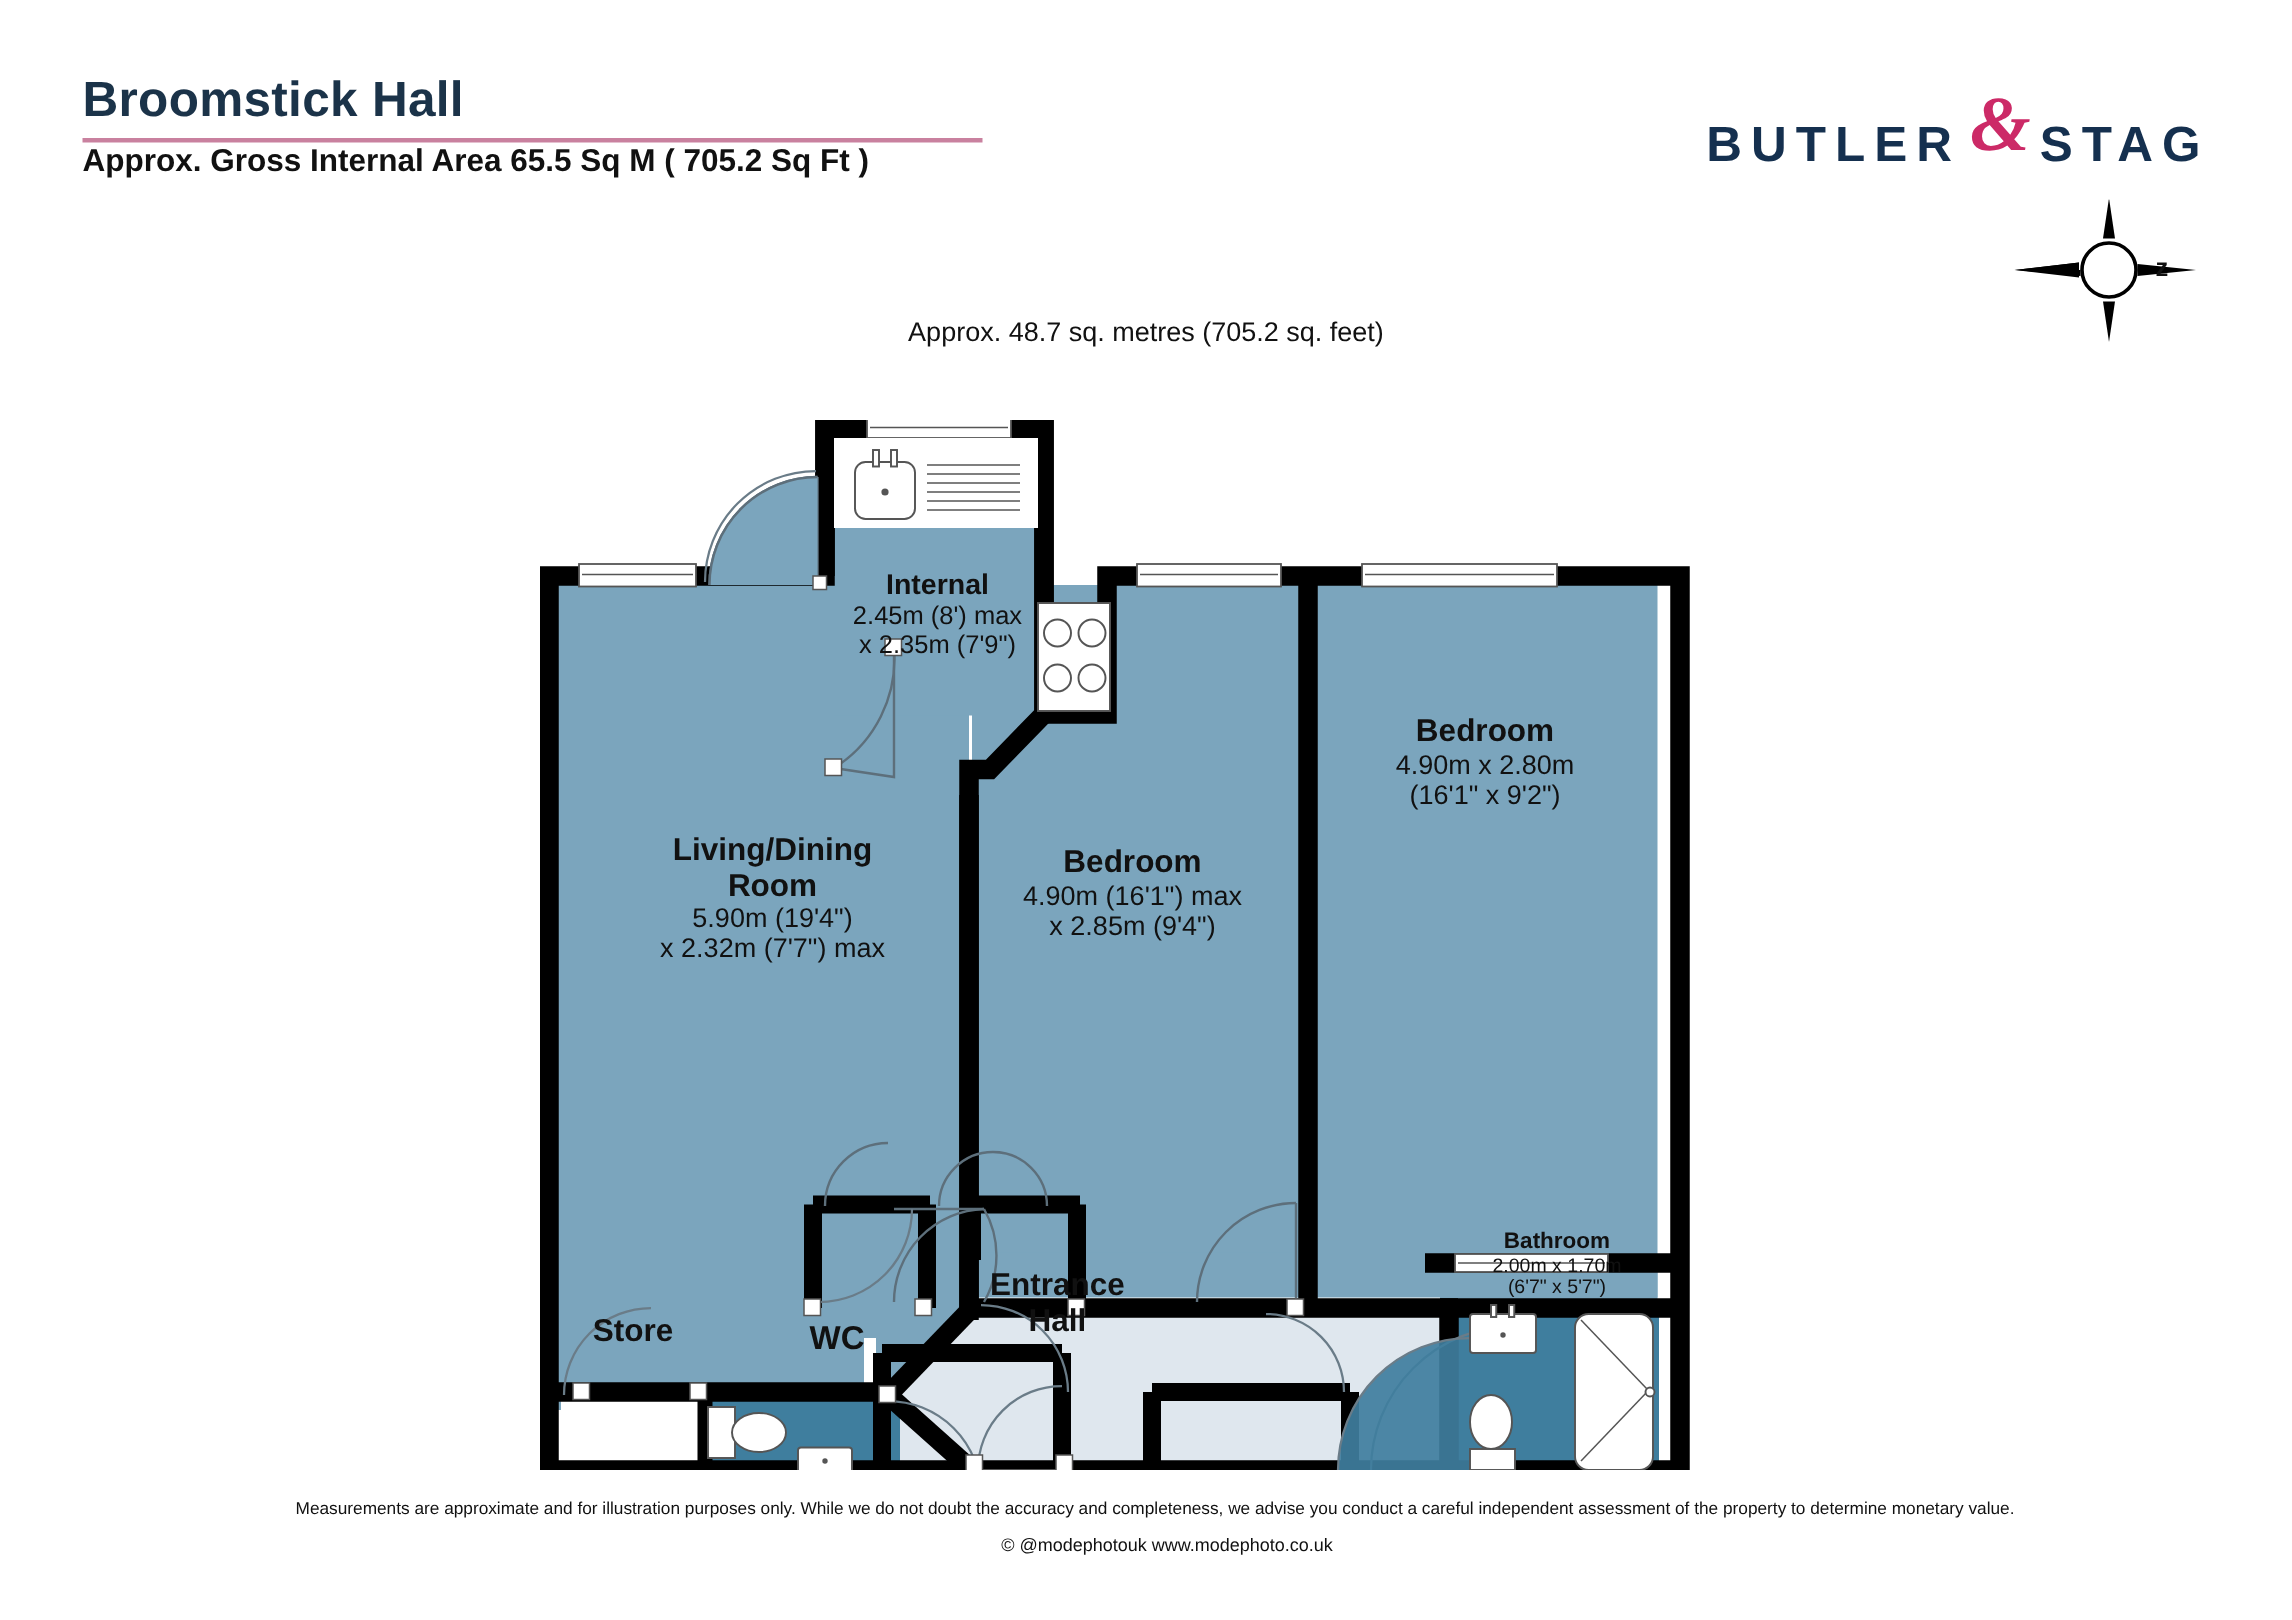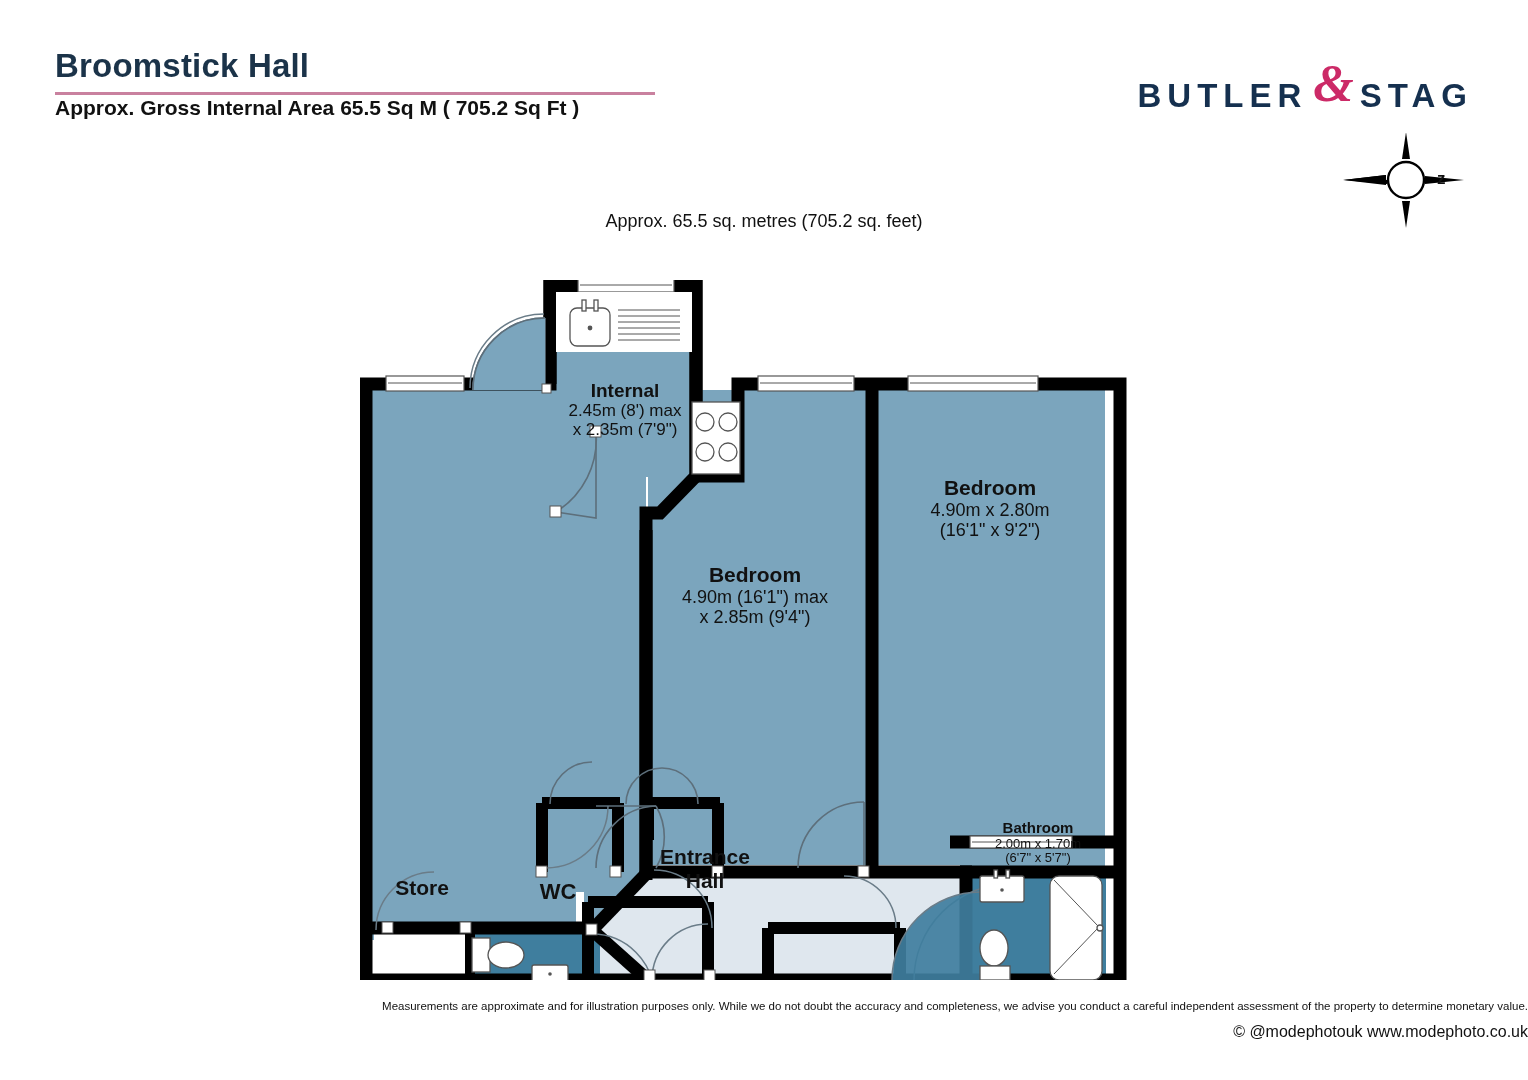--- a/index.html
+++ b/index.html
@@ -66,24 +66,24 @@
   
   .roomlabel{
     position:absolute; text-align:center; color:#111;
     line-height:1.12; pointer-events:none;
   }
   .roomlabel .nm{font-weight:700;}
   .roomlabel .dim{font-weight:400;}
 
   
   #footer{
-    position:absolute; left:0; right:0; top:1000px; text-align:right;margin-left:12px;
+    position:absolute; left:0; right:0; top:1000px; text-align:center;margin-left:12px;
   }
   #footer-note{font-size:11.5px;color:#111;}
-  #footer-credit{font-size:16px;color:#111;margin-top:11px;padding-left:16px;}
+  #footer-credit{font-size:12px;color:#111;margin-top:11px;padding-left:16px;}
 </style>
 </head>
 <body>
 
 <div class="page">
 
   <div id="header-title">Broomstick Hall</div>
   <div id="title-rule"></div>
   <div id="header-subtitle">Approx. Gross Internal Area 65.5 Sq M ( 705.2 Sq Ft )</div>
 
@@ -109,21 +109,21 @@
         <path d="M65,26 L65,-1 L69,26 Z"></path>
         <path d="M65,68 L65,95 L61,68 Z"></path>
         <path d="M65,68 L65,95 L69,68 Z"></path>
       </g>
       <circle cx="65" cy="47" r="18" fill="#ffffff" stroke="#000" stroke-width="2.4"></circle>
     </svg>
     <span class="lab">z</span>
   </div>
 
   <div id="floor-heading">
-    <div id="floor-area">Approx. 65.5 sq. metres (705.2 sq. feet)</div>
+    <div id="floor-area">Approx. 48.7 sq. metres (705.2 sq. feet)</div>
   </div>
 
   <div id="plan">
     <svg width="780" height="700" viewBox="0 0 780 700">
 
       <g>
 
         <path d="M12,110 L12,660 L224,660 L224,648 L100,648 L100,584
                  L224,584 L224,660 L278,660 L278,600 L286,592
                  L286,250 L196,250 L196,110 Z" fill="#7ba5bd"></path>
@@ -312,20 +312,26 @@
       </g>
 
     </svg>
 
     <div class="roomlabel" style="left:185px;top:100px;width:160px;font-size:19px;">
       <div class="nm">Internal</div>
       <div class="dim" style="font-size:17px;">2.45m (8') max</div>
       <div class="dim" style="font-size:17px;">x 2.35m (7'9")</div>
     </div>
 
+    <div class="roomlabel" style="left:25px;top:275px;width:260px;font-size:21px;">
+      <div class="nm">Living/Dining</div>
+      <div class="nm">Room</div>
+      <div class="dim" style="font-size:18px;">5.90m (19'4")</div>
+      <div class="dim" style="font-size:18px;">x 2.32m (7'7") max</div>
+    </div>
 
     <div class="roomlabel" style="left:280px;top:283px;width:230px;font-size:21px;">
       <div class="nm">Bedroom</div>
       <div class="dim" style="font-size:18px;">4.90m (16'1") max</div>
       <div class="dim" style="font-size:18px;">x 2.85m (9'4")</div>
     </div>
 
     <div class="roomlabel" style="left:515px;top:196px;width:230px;font-size:21px;">
       <div class="nm">Bedroom</div>
       <div class="dim" style="font-size:18px;">4.90m x 2.80m</div>

